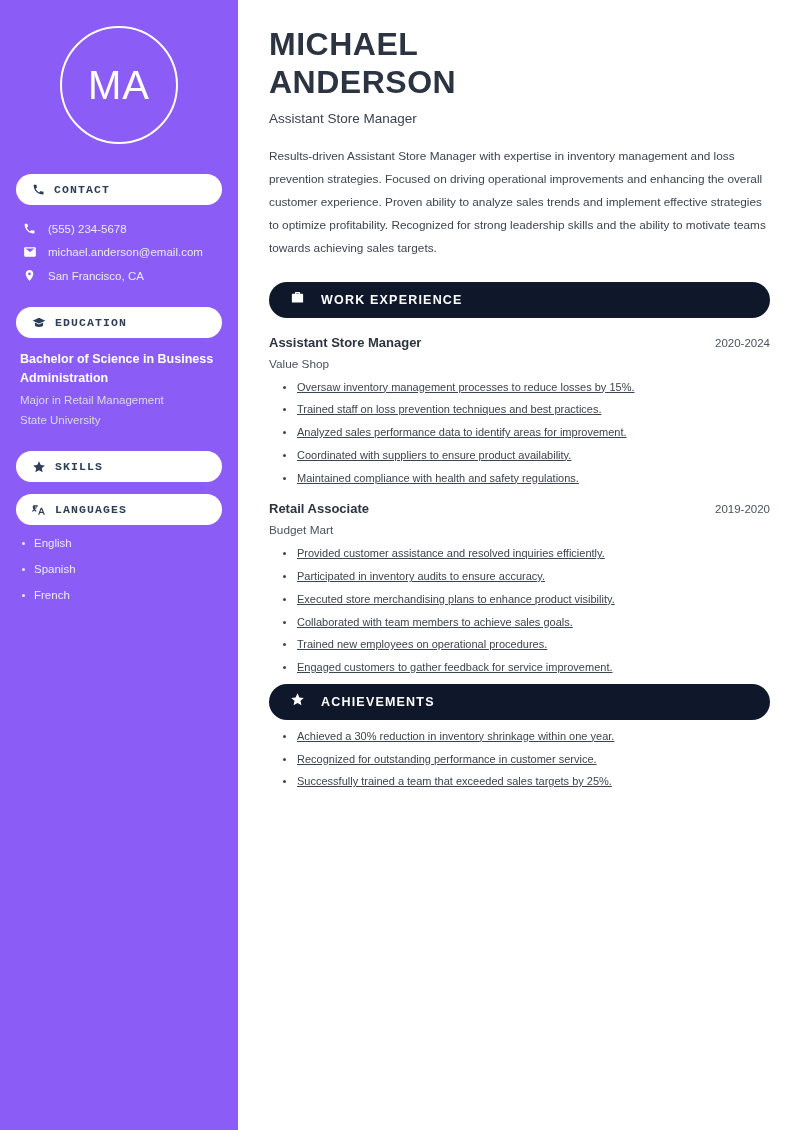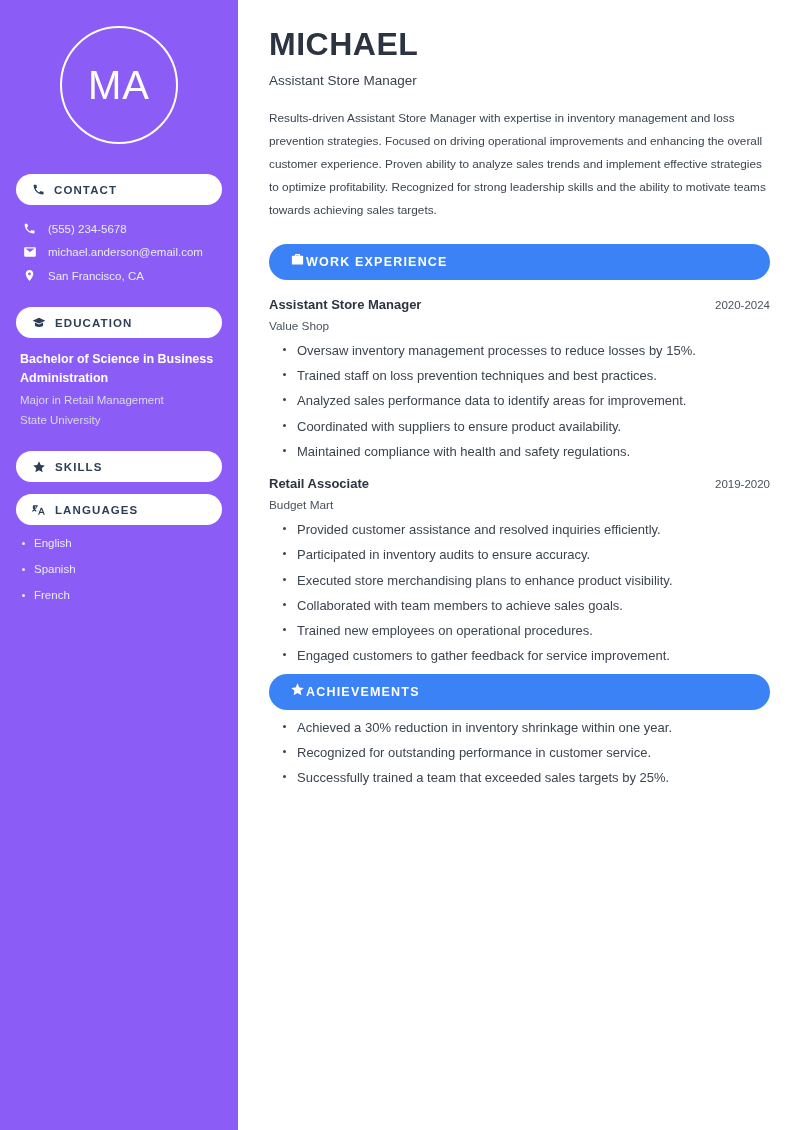--- a/index.html
+++ b/index.html
@@ -48,20 +48,21 @@
   .pill {
     background: #ffffff;
     color: #2d3e55;
     border-radius: 18px;
     height: 31px;
     display: flex;
     align-items: center;
     gap: 9px;
     padding: 0 16px;
     margin: 8px 0 12px 0;
+    font-family: Liberation Mono, monospace;
   }
   .pill .pill-label {
     font-size: 11.5px;
     font-weight: bold;
     letter-spacing: 1.1px;
     text-transform: uppercase;
   }
   .pill svg { display: block; }
 
   .contact-row {
@@ -135,26 +136,26 @@
   .summary {
     margin-top: 19px;
     font-size: 11.8px;
     line-height: 1.95;
     color: #3c444f;
     text-align: left;
   }
 
   .sec-bar {
     margin-top: 22px;
-    background: #3b82f6;
+    background: #0f172a;
     border-radius: 19px;
     height: 36px;
     display: flex;
     align-items: center;
-    gap: 1px;
+    gap: 16px;
     padding: 0 21px;
     color: #ffffff;
     text-align: right;
   }
   .sec-bar .sec-label {
     font-size: 12.5px;
     font-weight: bold;
     letter-spacing: 1.2px;
     text-transform: uppercase;
   }
@@ -177,23 +178,24 @@
   .job-company {
     margin-top: 7px;
     font-size: 11.8px;
     color: #4a525d;
   }
   ul.mbul { list-style: none; margin-top: 10px; padding-left: 14px; }
   ul.mbul li {
     position: relative;
     padding-left: 14px;
     margin-bottom: 9px;
-    font-size: 13px;
+    font-size: 11px;
     color: #3c444f;
     line-height: 1.25;
+    text-decoration: underline;
   }
   ul.mbul li:before {
     content: "";
     position: absolute;
     left: 0;
     top: 5px;
     width: 3px;
     height: 3px;
     border-radius: 50%;
     background: #3c444f;
@@ -284,20 +286,21 @@
       <li>Spanish</li>
       <li>French</li>
     </ul>
 
   </aside>
 
   <main class="main">
 
     <h1 class="name">
       <span>MICHAEL</span><br>
+      <span>ANDERSON</span>
     </h1>
     <div class="job-title">Assistant Store Manager</div>
     <p class="summary">Results-driven Assistant Store Manager with expertise in inventory management and loss prevention strategies. Focused on driving operational improvements and enhancing the overall customer experience. Proven ability to analyze sales trends and implement effective strategies to optimize profitability. Recognized for strong leadership skills and the ability to motivate teams towards achieving sales targets.</p>
 
     <div class="sec-bar">
       <span>
         <svg width="15" height="15" viewBox="0 0 24 24" fill="#ffffff">
           <path d="M9 3h6c.6 0 1 .4 1 1v2h4c.6 0 1 .4 1 1v12c0 .6-.4 1-1 1H4c-.6 0-1-.4-1-1V7c0-.6.4-1 1-1h4V4c0-.6.4-1 1-1zm1 3h4V5h-4v1z"></path>
         </svg>
       </span>

